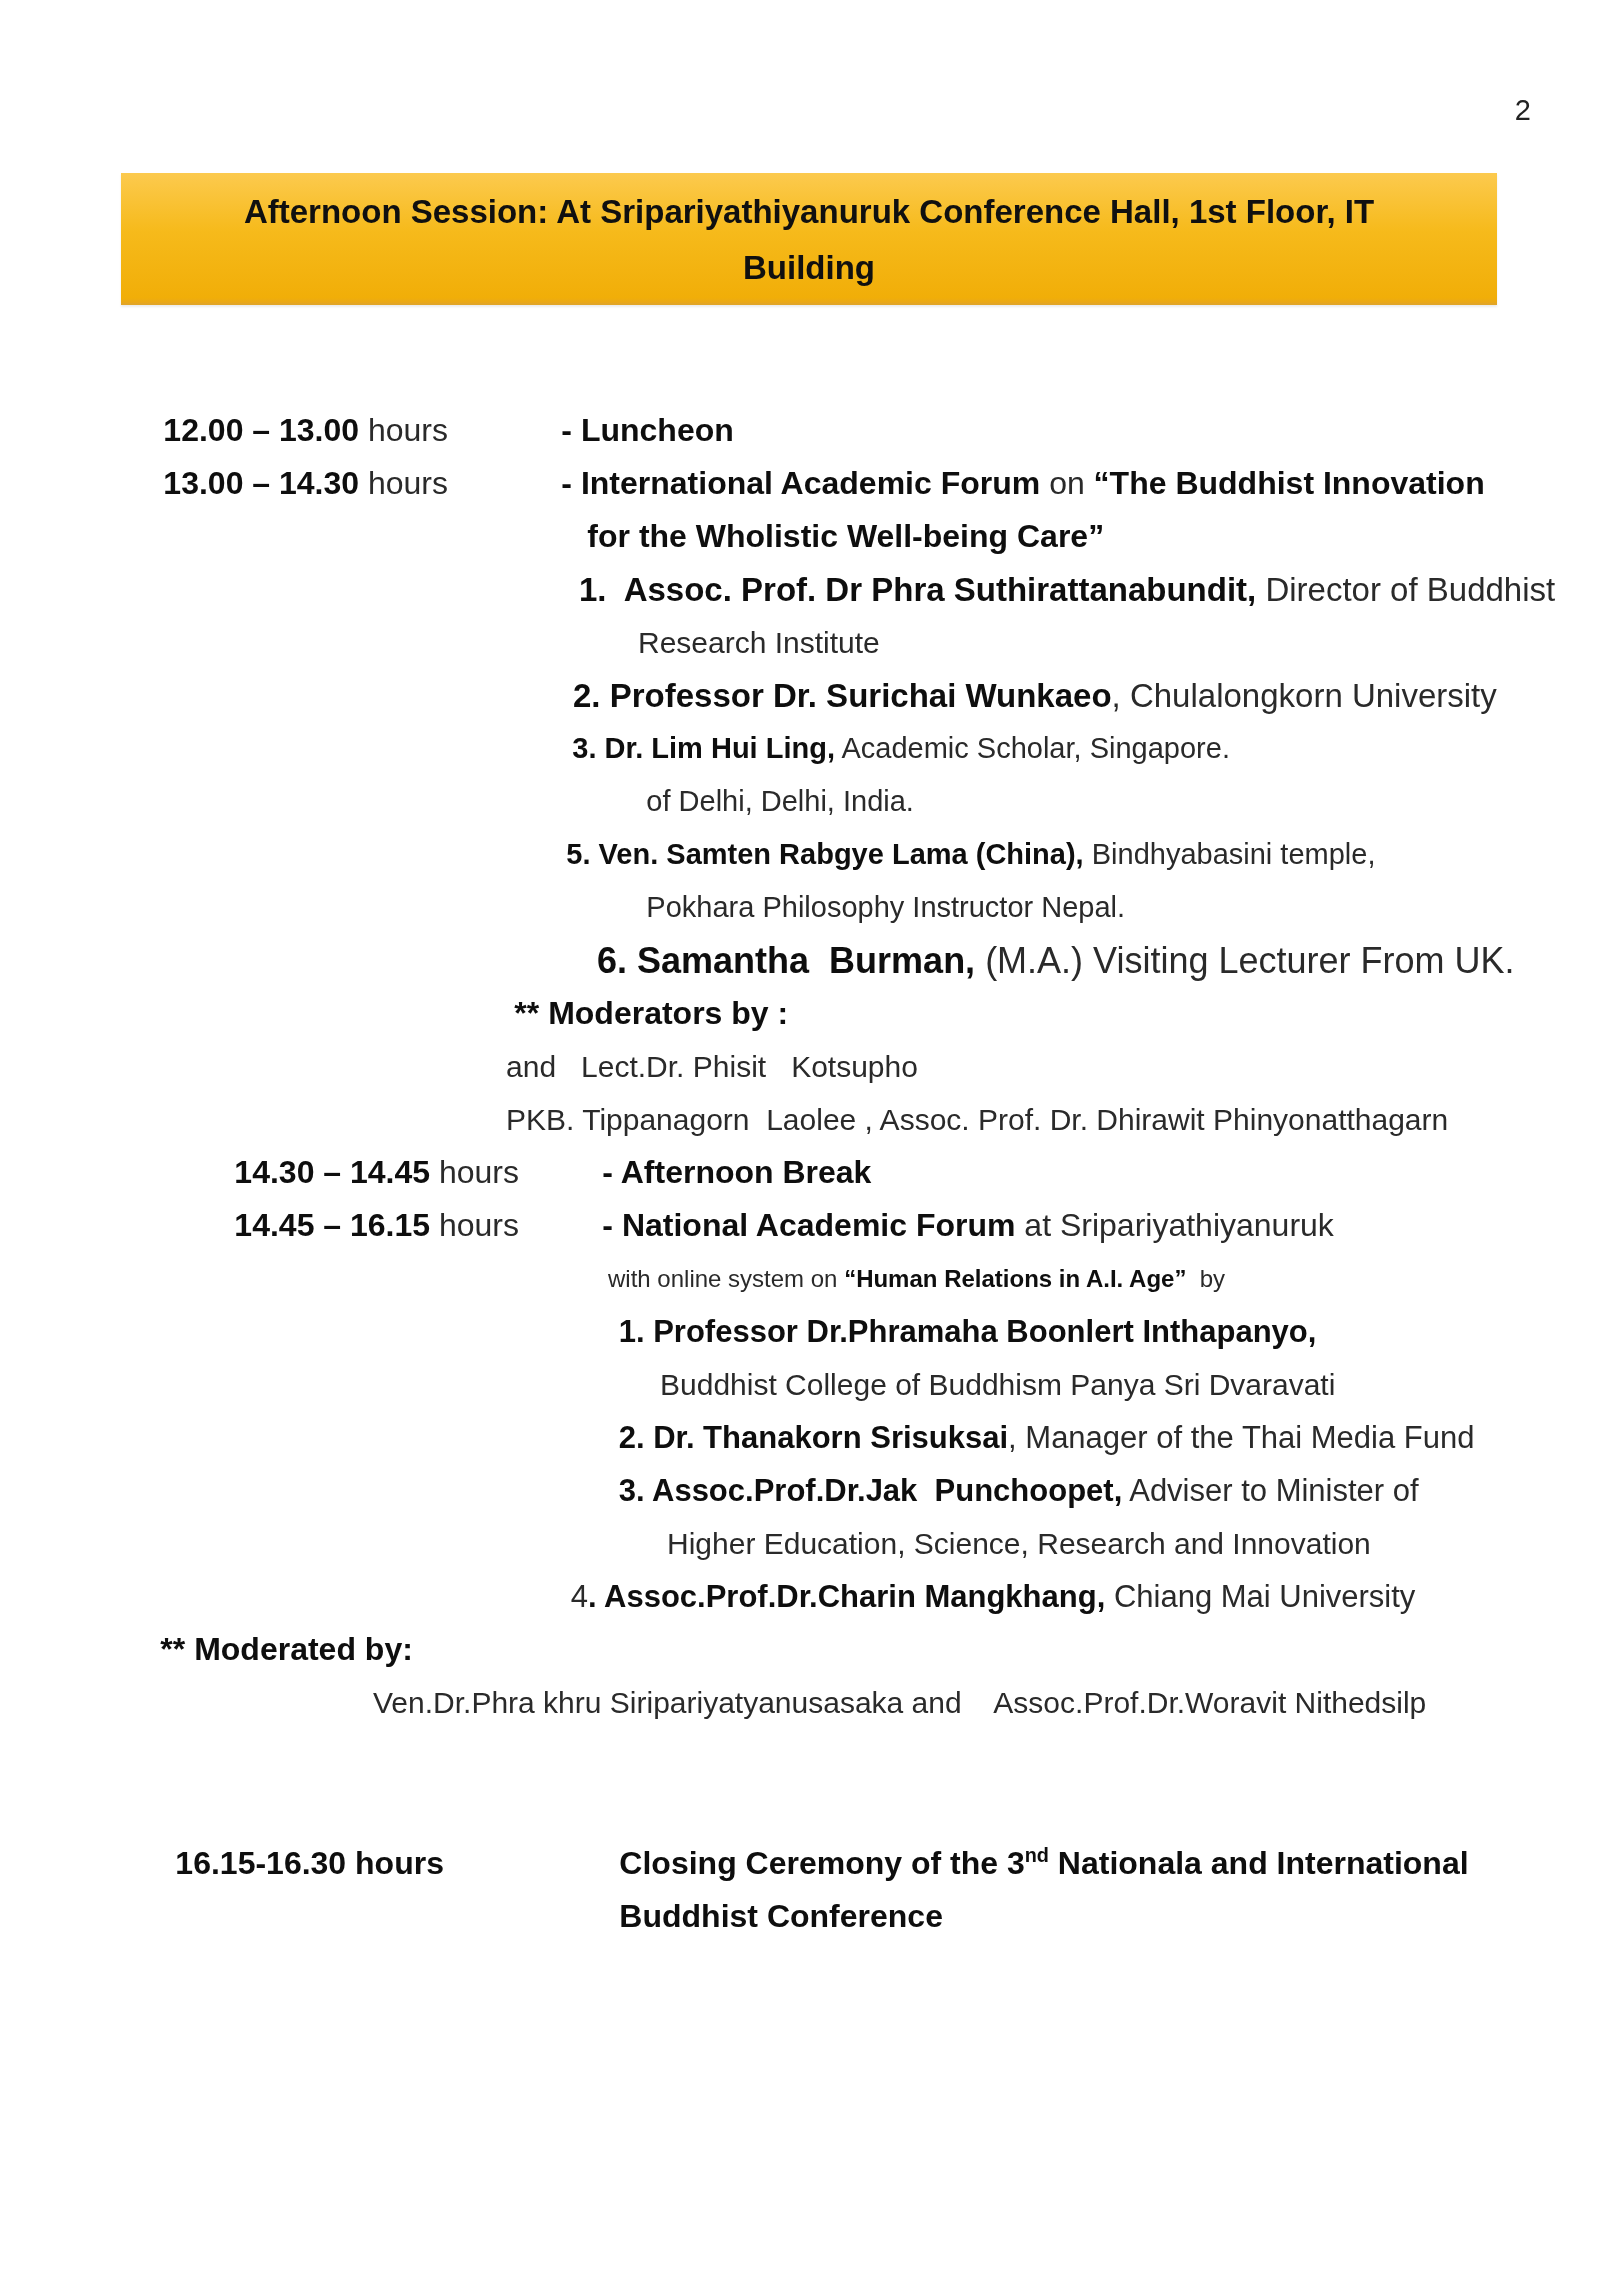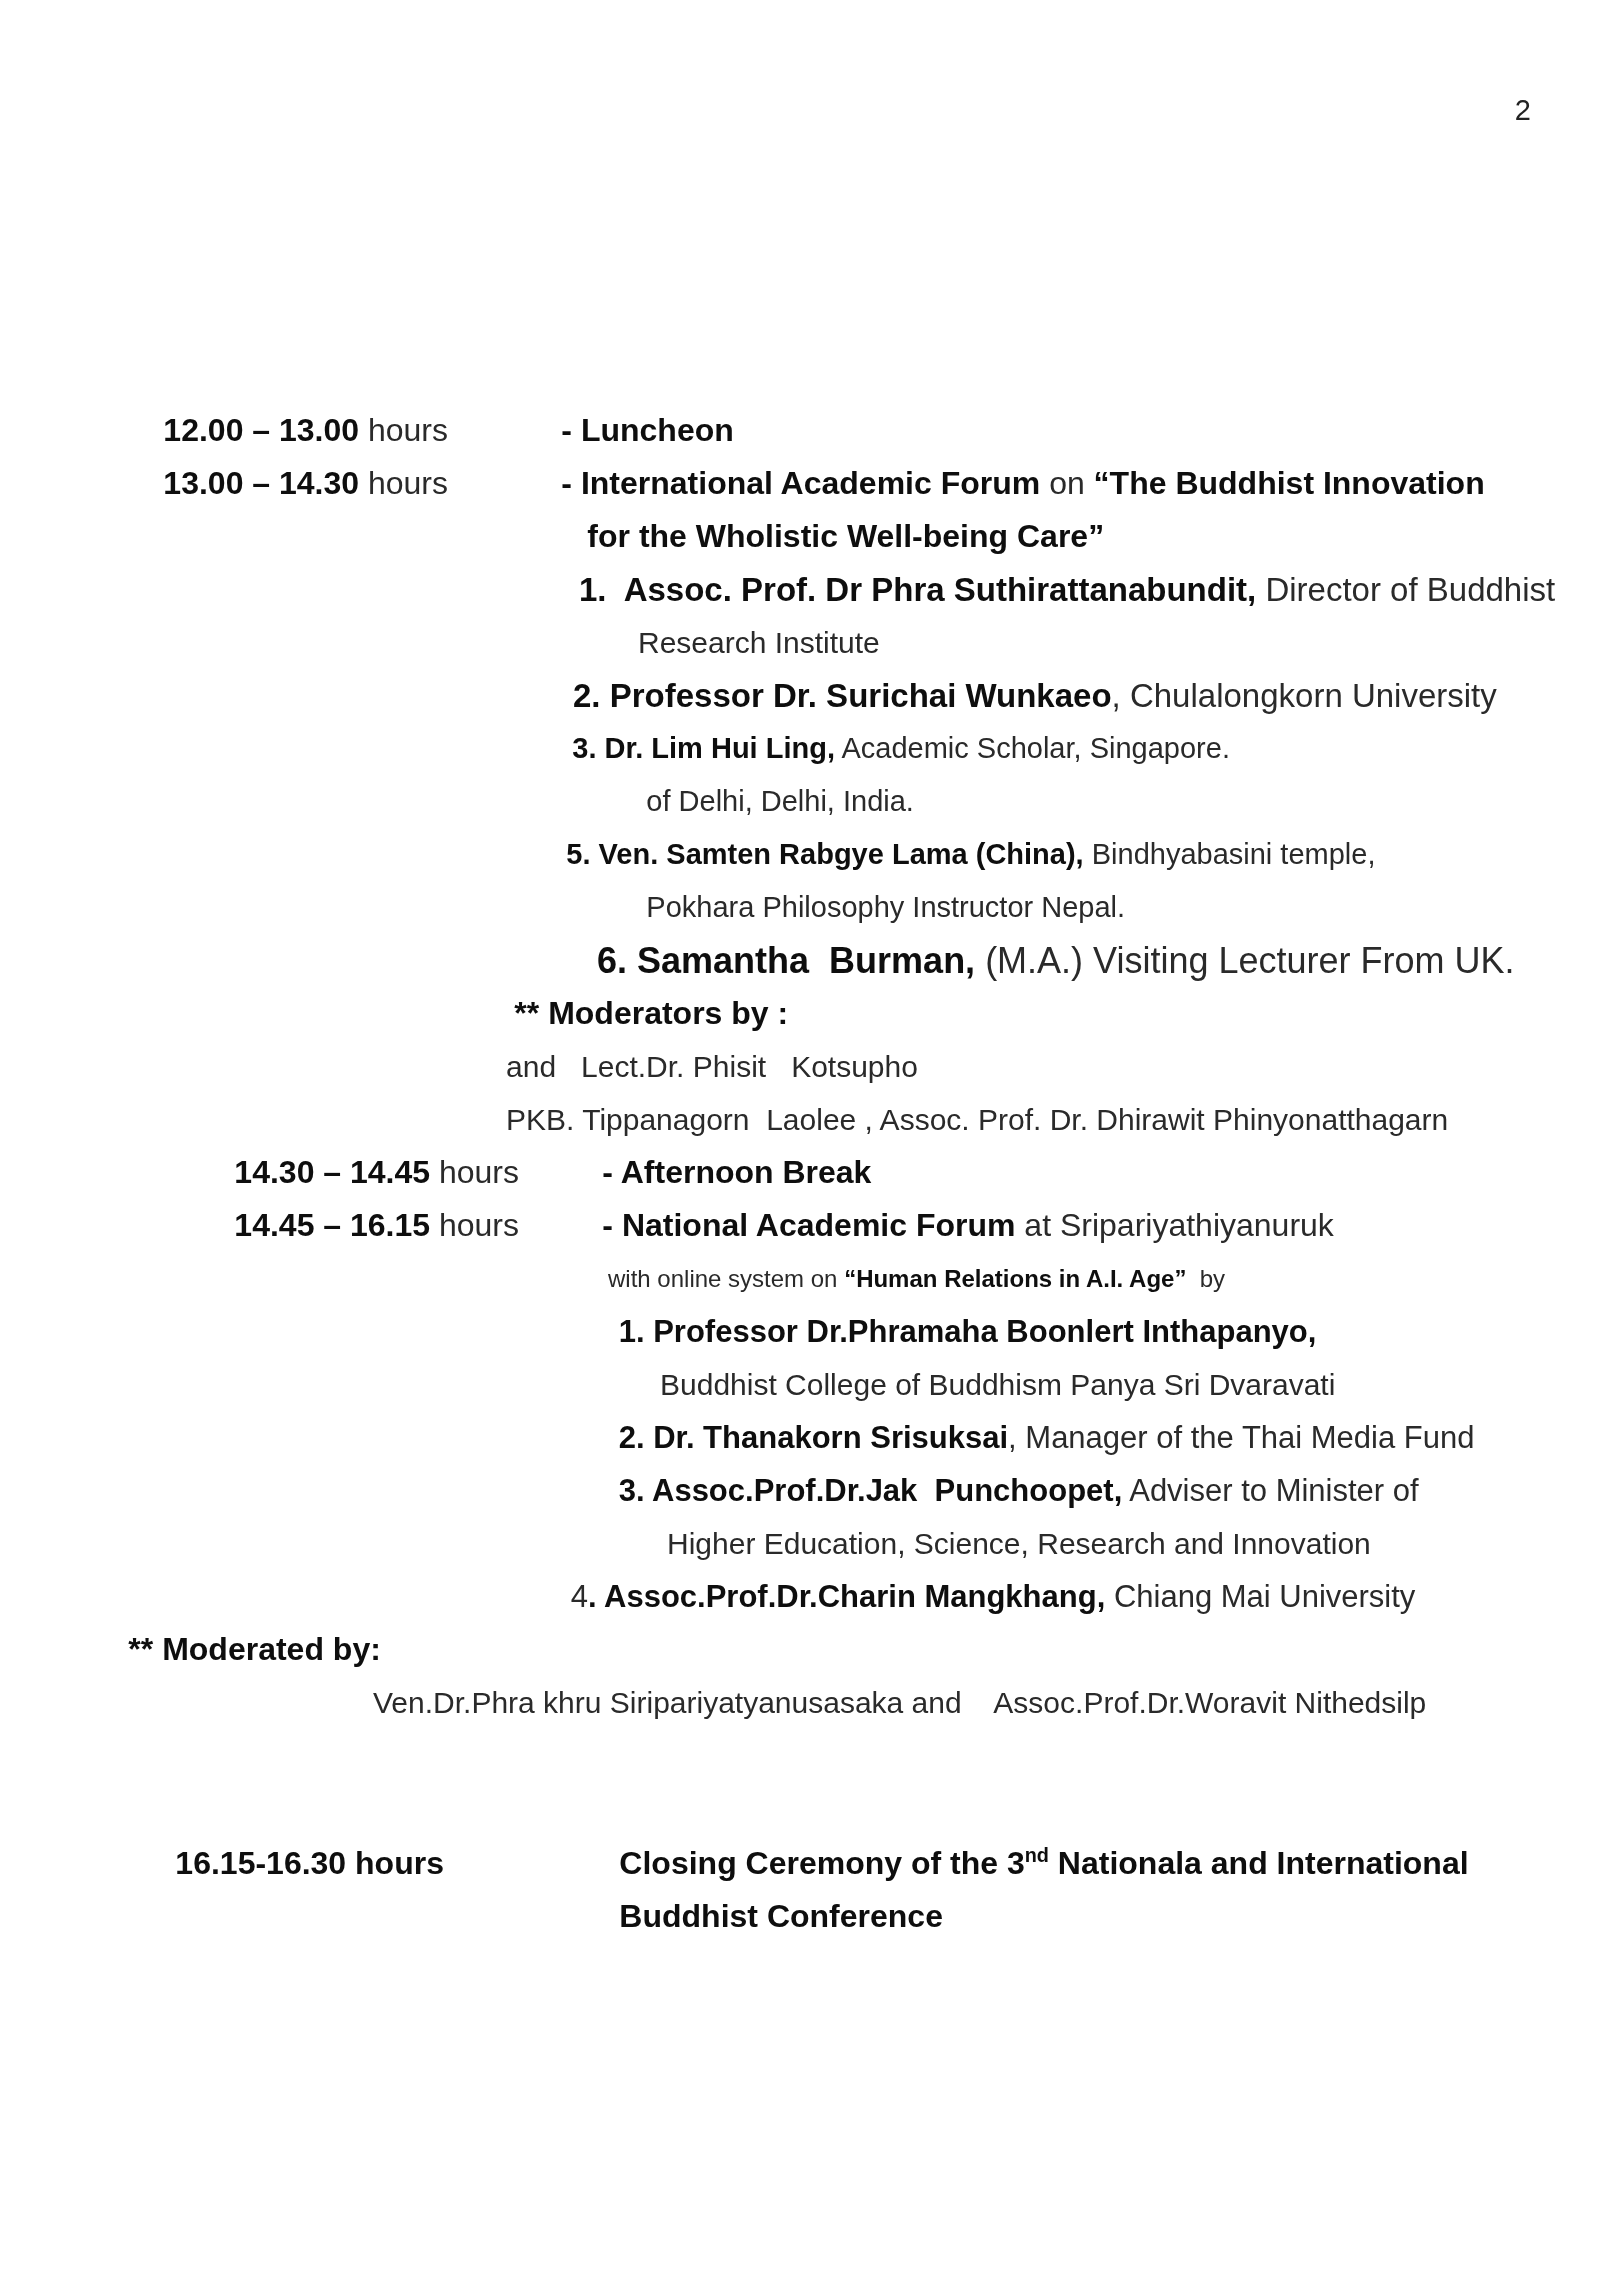--- a/index.html
+++ b/index.html
@@ -45,20 +45,24 @@
   .gap-top{margin-top:100px;}
   .gap-small{margin-top:7.8px;}
 </style>
 </head>
 <body>
 
 <div class="page">
 
   <div class="pageno">2</div>
 
+  <div class="banner">
+    <div class="bline bline1">Afternoon Session: At Sripariyathiyanuruk Conference Hall, 1st Floor, IT</div>
+    <div class="bline">Building</div>
+  </div>
 
   <div class="content">
 
     <div class="line" style="padding-left:110px;">
       <span class="tcol" style="width:398px;"><span class="b">12.00 – 13.00</span><span class="n"> hours</span></span><span class="b">- Luncheon</span>
     </div>
 
     <div class="line" style="padding-left:110px;">
       <span class="tcol" style="width:398px;"><span class="b">13.00 – 14.30</span><span class="n"> hours</span></span><span class="b">- International Academic Forum</span><span class="n"> on </span><span class="b">“The Buddhist Innovation</span>
     </div>
@@ -142,21 +146,21 @@
     </div>
 
     <div class="line" style="padding-left:617px;font-size:30px;">
       <span class="n">Higher Education, Science, Research and Innovation</span>
     </div>
 
     <div class="line" style="padding-left:519px;font-size:31px;">
       <span class="n">4</span><span class="b">. Assoc.Prof.Dr.Charin Mangkhang,</span><span class="n"> Chiang Mai University</span>
     </div>
 
-    <div class="line" style="padding-left:75px;">
+    <div class="line" style="padding-left:107px;">
       <span class="b">** Moderated by:</span>
     </div>
 
     <div class="line" style="padding-left:323px;font-size:30px;">
       <span class="n">Ven.Dr.Phra khru Siripariyatyanusasaka and    Assoc.Prof.Dr.Woravit Nithedsilp</span>
     </div>
 
     <div class="line gap-top" style="padding-left:122px;">
       <span class="tcol" style="width:444px;"><span class="b">16.15-16.30 hours</span></span><span class="b">Closing Ceremony of the 3</span><span class="b sup">nd</span><span class="b"> Nationala and International</span>
     </div>

